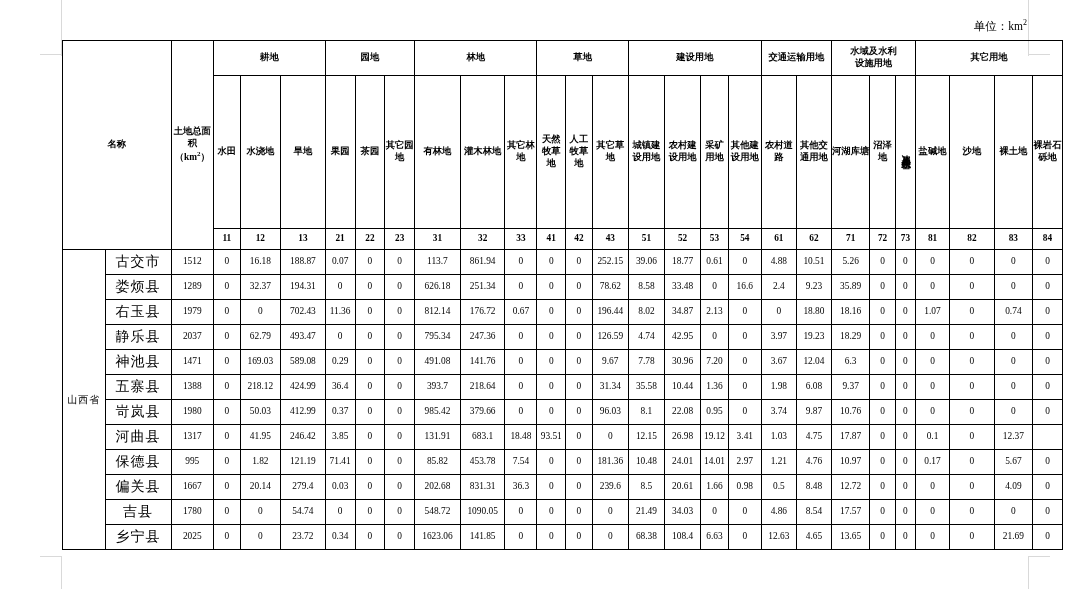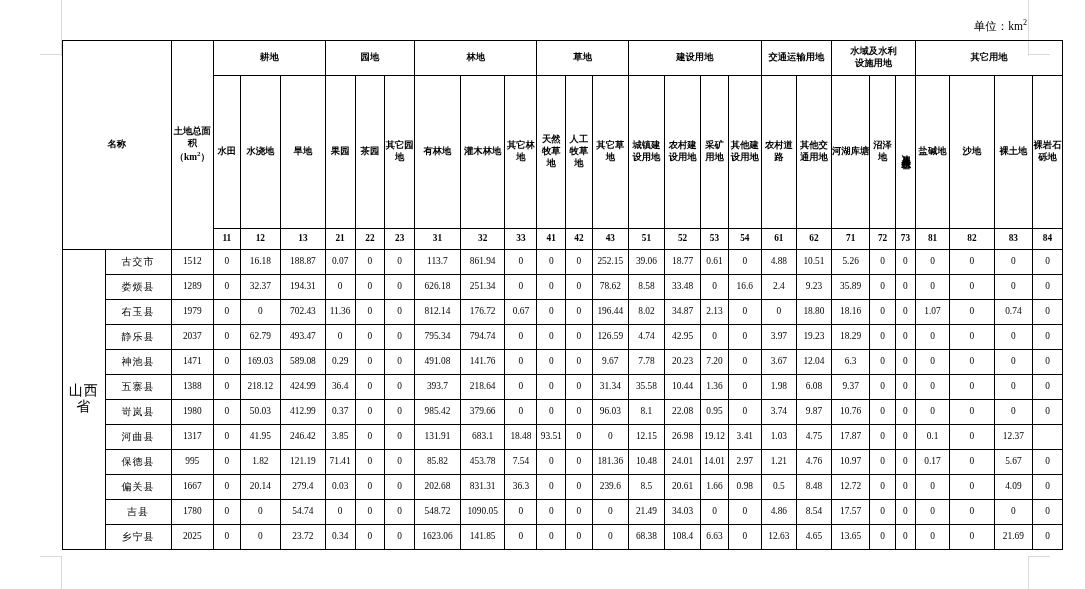--- a/index.html
+++ b/index.html
@@ -105,25 +105,25 @@
   }
   .total-th sup { font-size: 7px; }
 
   td.data {
     height: 24px;
     font-size: 9.4px;
     font-family: "Liberation Serif", "DejaVu Serif", serif;
   }
   td.rowname {
     height: 24px;
+    font-size: 14px;
+    letter-spacing: 1px;
+  }
+  td.province {
     font-size: 10px;
-    letter-spacing: 1px;
-  }
-  td.province {
-    font-size: 14px;
     letter-spacing: 1px;
   }
 
   .vert {
     writing-mode: vertical-rl;
     text-orientation: upright;
     display: inline-block;
     letter-spacing: 1px;
     line-height: 1;
   }
@@ -350,21 +350,21 @@
           <tr>
             <td class="rowname">静乐县</td>
             <td class="data">2037</td>
             <td class="data">0</td>
             <td class="data">62.79</td>
             <td class="data">493.47</td>
             <td class="data">0</td>
             <td class="data">0</td>
             <td class="data">0</td>
             <td class="data">795.34</td>
-            <td class="data">794.74</td>
+            <td class="data">247.36</td>
             <td class="data">0</td>
             <td class="data">0</td>
             <td class="data">0</td>
             <td class="data">126.59</td>
             <td class="data">4.74</td>
             <td class="data">42.95</td>
             <td class="data">0</td>
             <td class="data">0</td>
             <td class="data">3.97</td>
             <td class="data">19.23</td>
@@ -385,21 +385,21 @@
             <td class="data">0.29</td>
             <td class="data">0</td>
             <td class="data">0</td>
             <td class="data">491.08</td>
             <td class="data">141.76</td>
             <td class="data">0</td>
             <td class="data">0</td>
             <td class="data">0</td>
             <td class="data">9.67</td>
             <td class="data">7.78</td>
-            <td class="data">20.23</td>
+            <td class="data">30.96</td>
             <td class="data">7.20</td>
             <td class="data">0</td>
             <td class="data">3.67</td>
             <td class="data">12.04</td>
             <td class="data">6.3</td>
             <td class="data">0</td>
             <td class="data">0</td>
             <td class="data">0</td>
             <td class="data">0</td>
             <td class="data">0</td>

